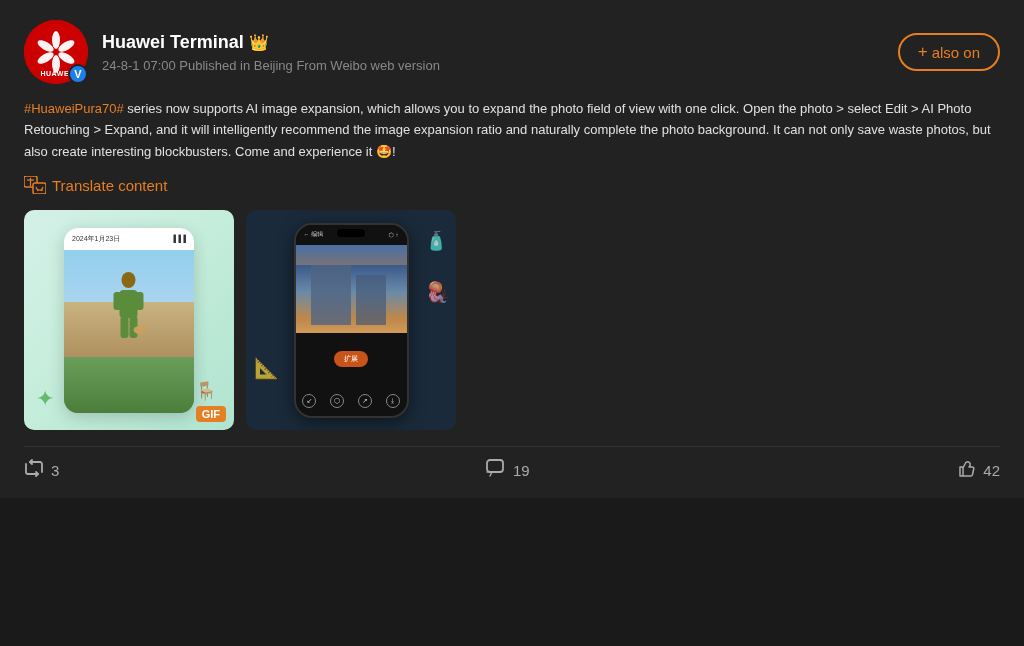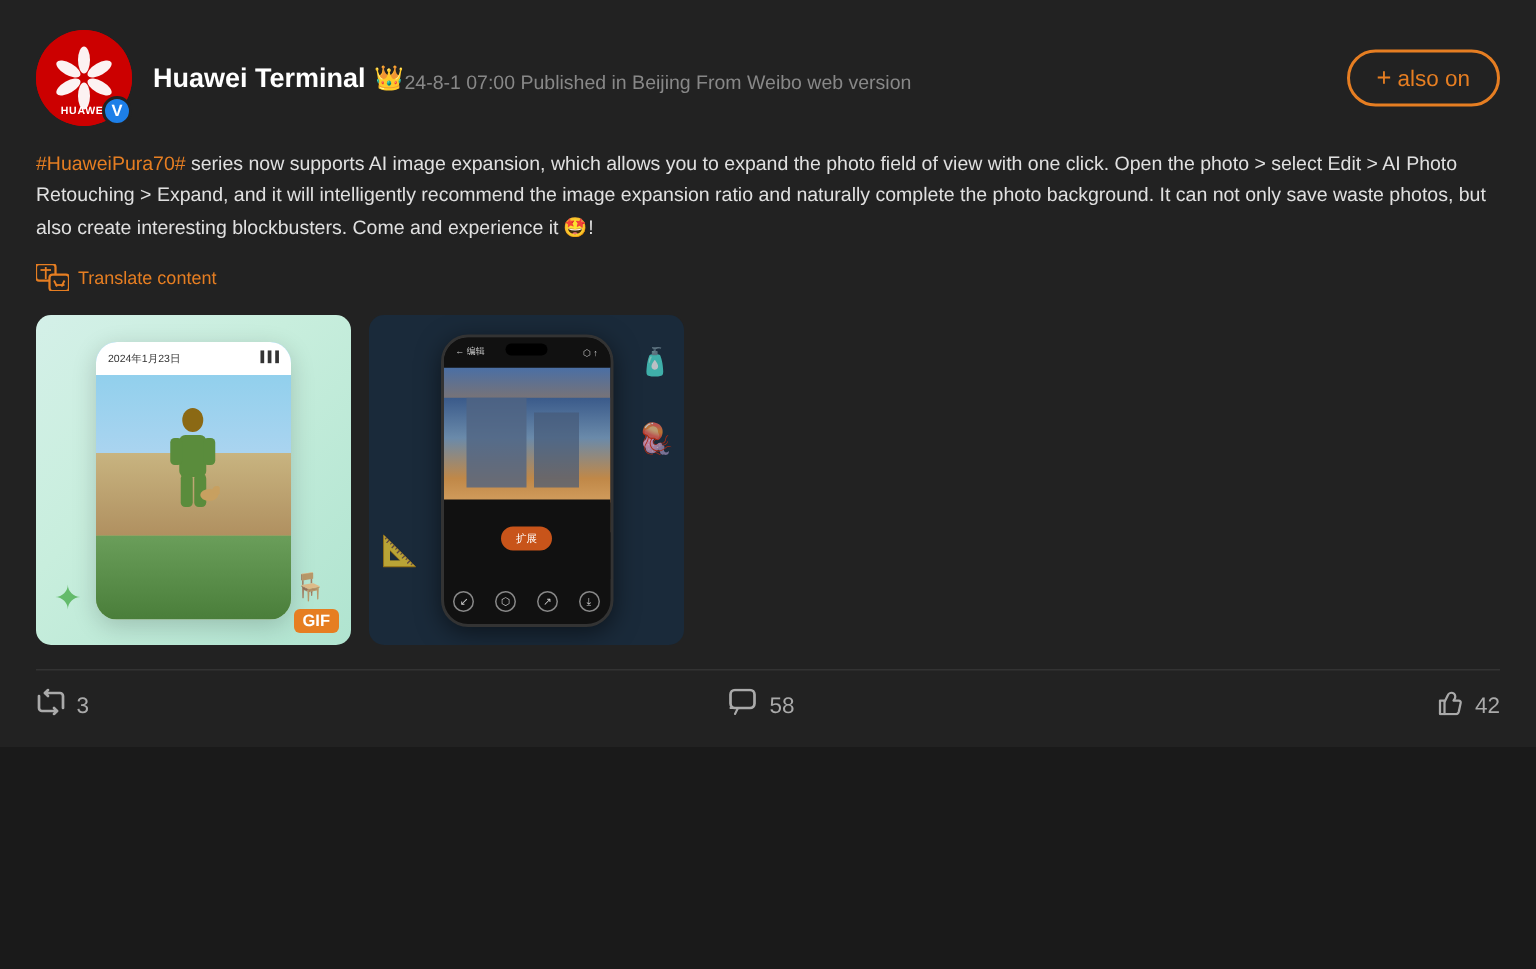--- a/index.html
+++ b/index.html
@@ -56,21 +56,21 @@
       display: flex;
       align-items: center;
       justify-content: center;
       font-size: 11px;
       color: white;
       font-weight: bold;
       border: 2px solid #222;
     }
     .user-info {
       display: flex;
-      flex-direction: row;
+      flex-direction: column;
     }
     .username-row {
       display: flex;
       align-items: center;
       gap: 6px;
     }
     .username {
       font-size: 18px;
       font-weight: bold;
       color: #ffffff;
@@ -106,21 +106,21 @@
       margin-bottom: 14px;
     }
     .hashtag {
       color: #e67e22;
     }
     .translate-row {
       display: flex;
       align-items: center;
       gap: 6px;
       color: #e67e22;
-      font-size: 12px;
+      font-size: 15px;
       margin-bottom: 16px;
       cursor: pointer;
     }
     .translate-icon {
       width: 22px;
       height: 18px;
       display: inline-block;
     }
     .images-row {
       display: flex;
@@ -486,21 +486,21 @@
       <span>3</span>
     </div>
 
     <div class="action-item">
       <span class="action-icon">
         <svg width="20" height="18" viewBox="0 0 20 18" fill="none" xmlns="http://www.w3.org/2000/svg">
           <rect x="1" y="1" width="16" height="12" rx="3" stroke="#aaa" stroke-width="1.8" fill="none"></rect>
           <path d="M4 17 L6 13 L1 13" stroke="#aaa" stroke-width="1.4" fill="none" stroke-linecap="round" stroke-linejoin="round"></path>
         </svg>
       </span>
-      <span>58</span>
+      <span>19</span>
     </div>
 
     <div class="action-item">
       <span class="action-icon">
         <svg width="20" height="18" viewBox="0 0 20 18" fill="none" xmlns="http://www.w3.org/2000/svg">
           <path d="M7 17 L7 8 L4 8 L4 17 Z" stroke="#aaa" stroke-width="1.5" fill="none" stroke-linejoin="round"></path>
           <path d="M7 9 L9 5 C9.5 3.5 11 2.5 12.5 3 C14 3.5 14.5 5 14 6.5 L13 8 L16.5 8 C17.3 8 18 8.7 17.8 9.5 L16.5 15.5 C16.3 16.3 15.6 17 14.8 17 L7 17" stroke="#aaa" stroke-width="1.5" fill="none" stroke-linejoin="round"></path>
         </svg>
       </span>
       <span>42</span>

